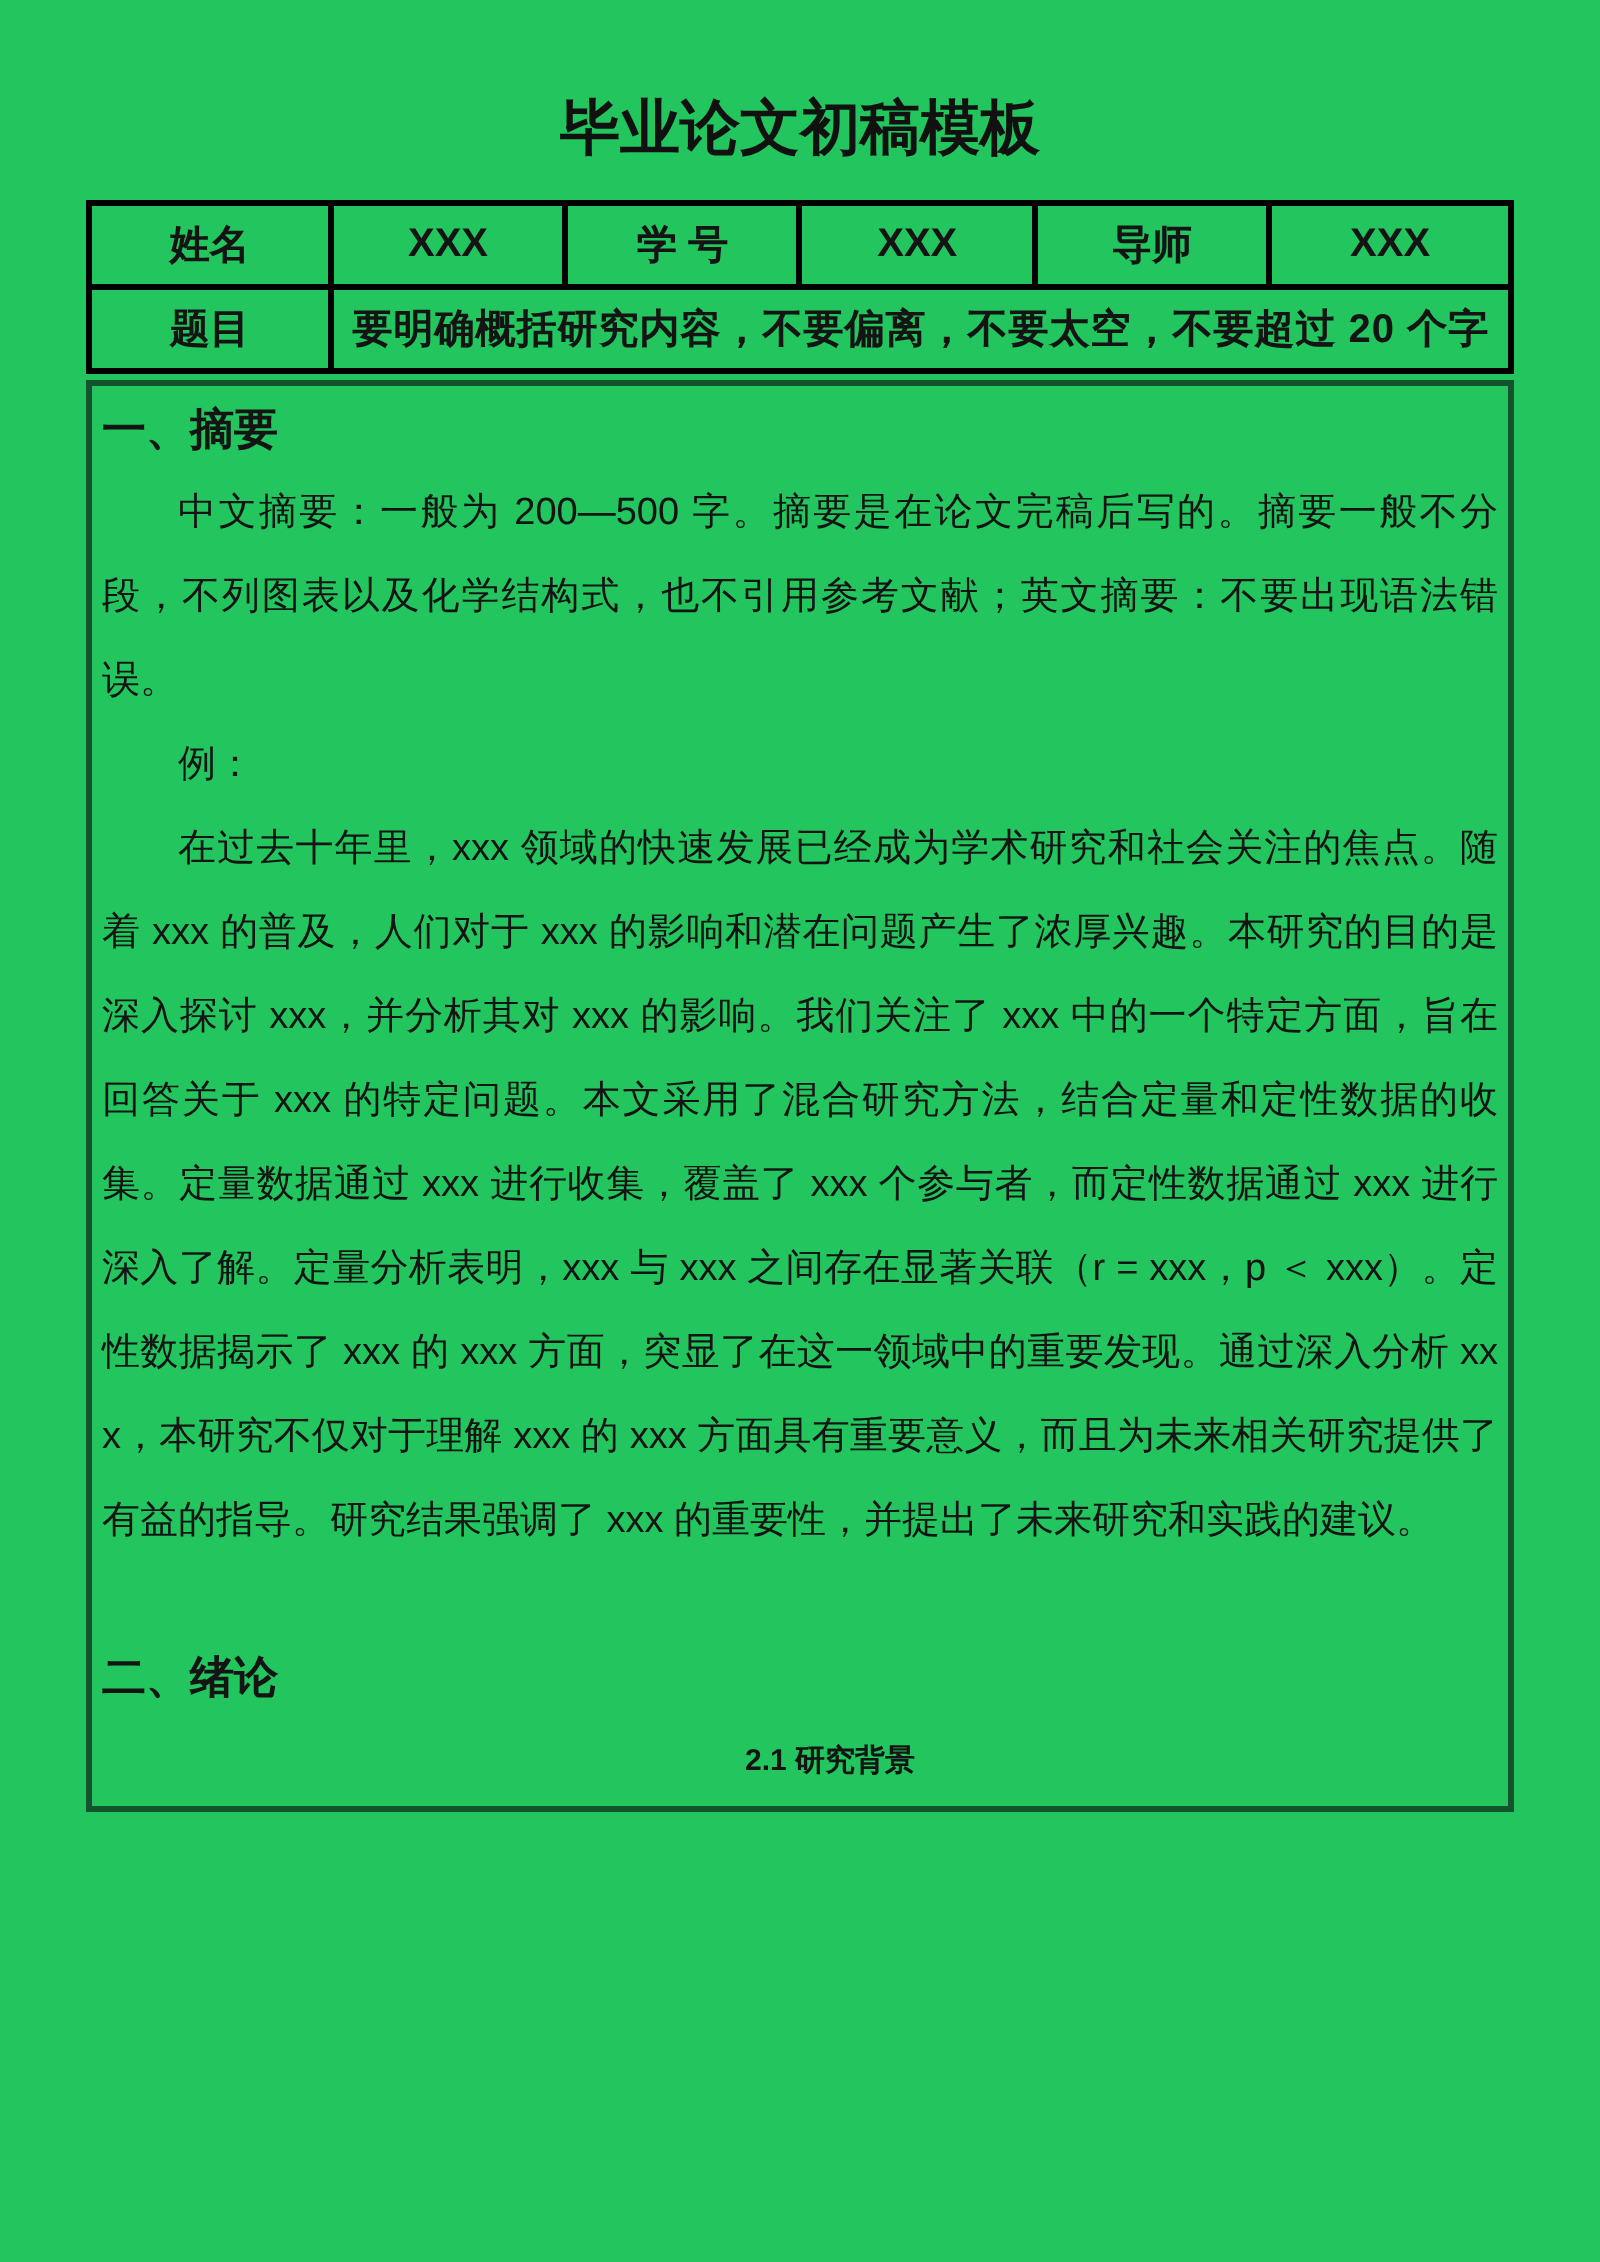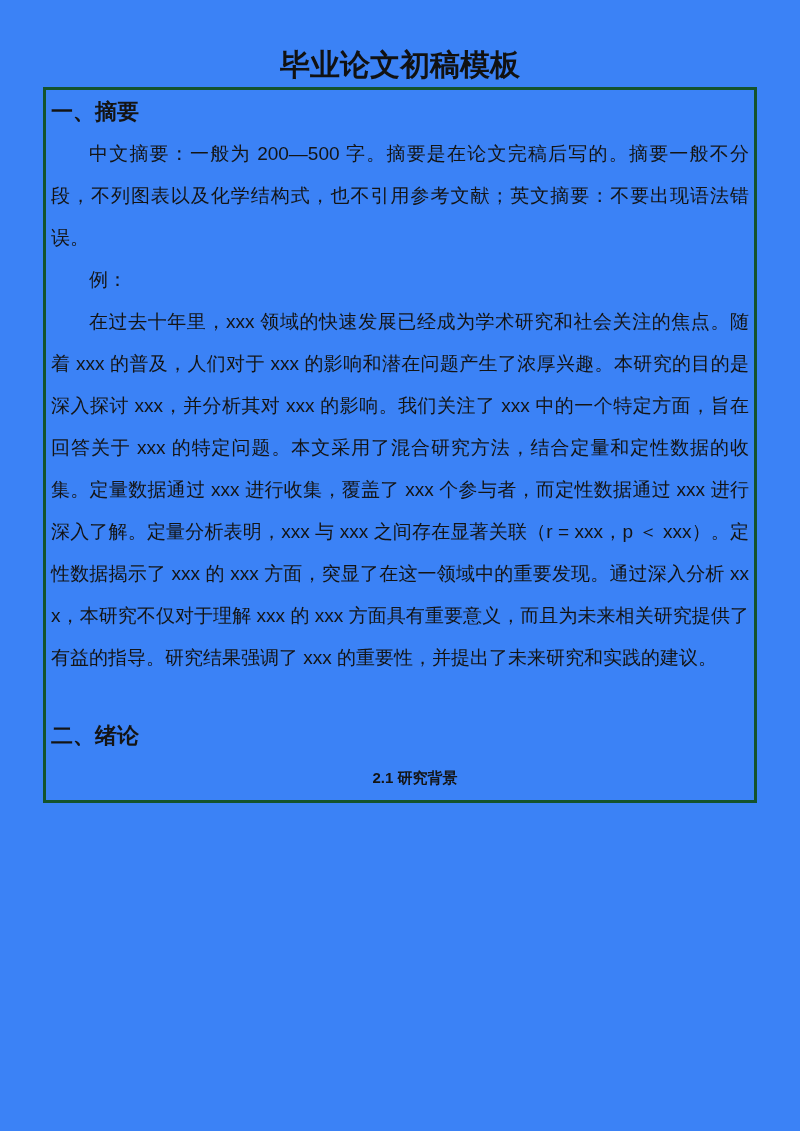--- a/index.html
+++ b/index.html
@@ -5,21 +5,21 @@
   * { box-sizing: border-box; }
   html, body {
     margin: 0;
     padding: 0;
     background: #ffffff;
   }
   .page {
     position: relative;
     width: 800px;
     height: 1131px;
-    background: #3b82f6;
+    background: #22c55e;
     font-family: "Liberation Sans", sans-serif;
     color: #141414;
     overflow: hidden;
   }
   .doc-title {
     margin: 0;
     padding-top: 46px;
     text-align: center;
     font-size: 30px;
     line-height: 38px;
@@ -78,20 +78,44 @@
     font-size: 15px;
   }
 </style>
 </head>
 <body>
 
 <div class="page">
 
   <h1 class="doc-title">毕业论文初稿模板</h1>
 
+  <table class="info-table">
+    <colgroup>
+      <col style="width:17%">
+      <col style="width:16.5%">
+      <col style="width:16.5%">
+      <col style="width:16.5%">
+      <col style="width:16.5%">
+      <col style="width:17%">
+    </colgroup>
+    <tbody>
+      <tr>
+        <td>姓名</td>
+        <td>XXX</td>
+        <td>学 号</td>
+        <td>XXX</td>
+        <td>导师</td>
+        <td>XXX</td>
+      </tr>
+      <tr>
+        <td>题目</td>
+        <td class="topic-cell" colspan="5">要明确概括研究内容，不要偏离，不要太空，不要超过 20 个字</td>
+      </tr>
+    </tbody>
+  </table>
 
   <div class="content-box">
 
     <h2>一、摘要</h2>
 
 
     <p>中文摘要：一般为 200—500 字。摘要是在论文完稿后写的。摘要一般不分段，不列图表以及化学结构式，也不引用参考文献；英文摘要：不要出现语法错误。</p>
 
     <p>例：</p>
 

